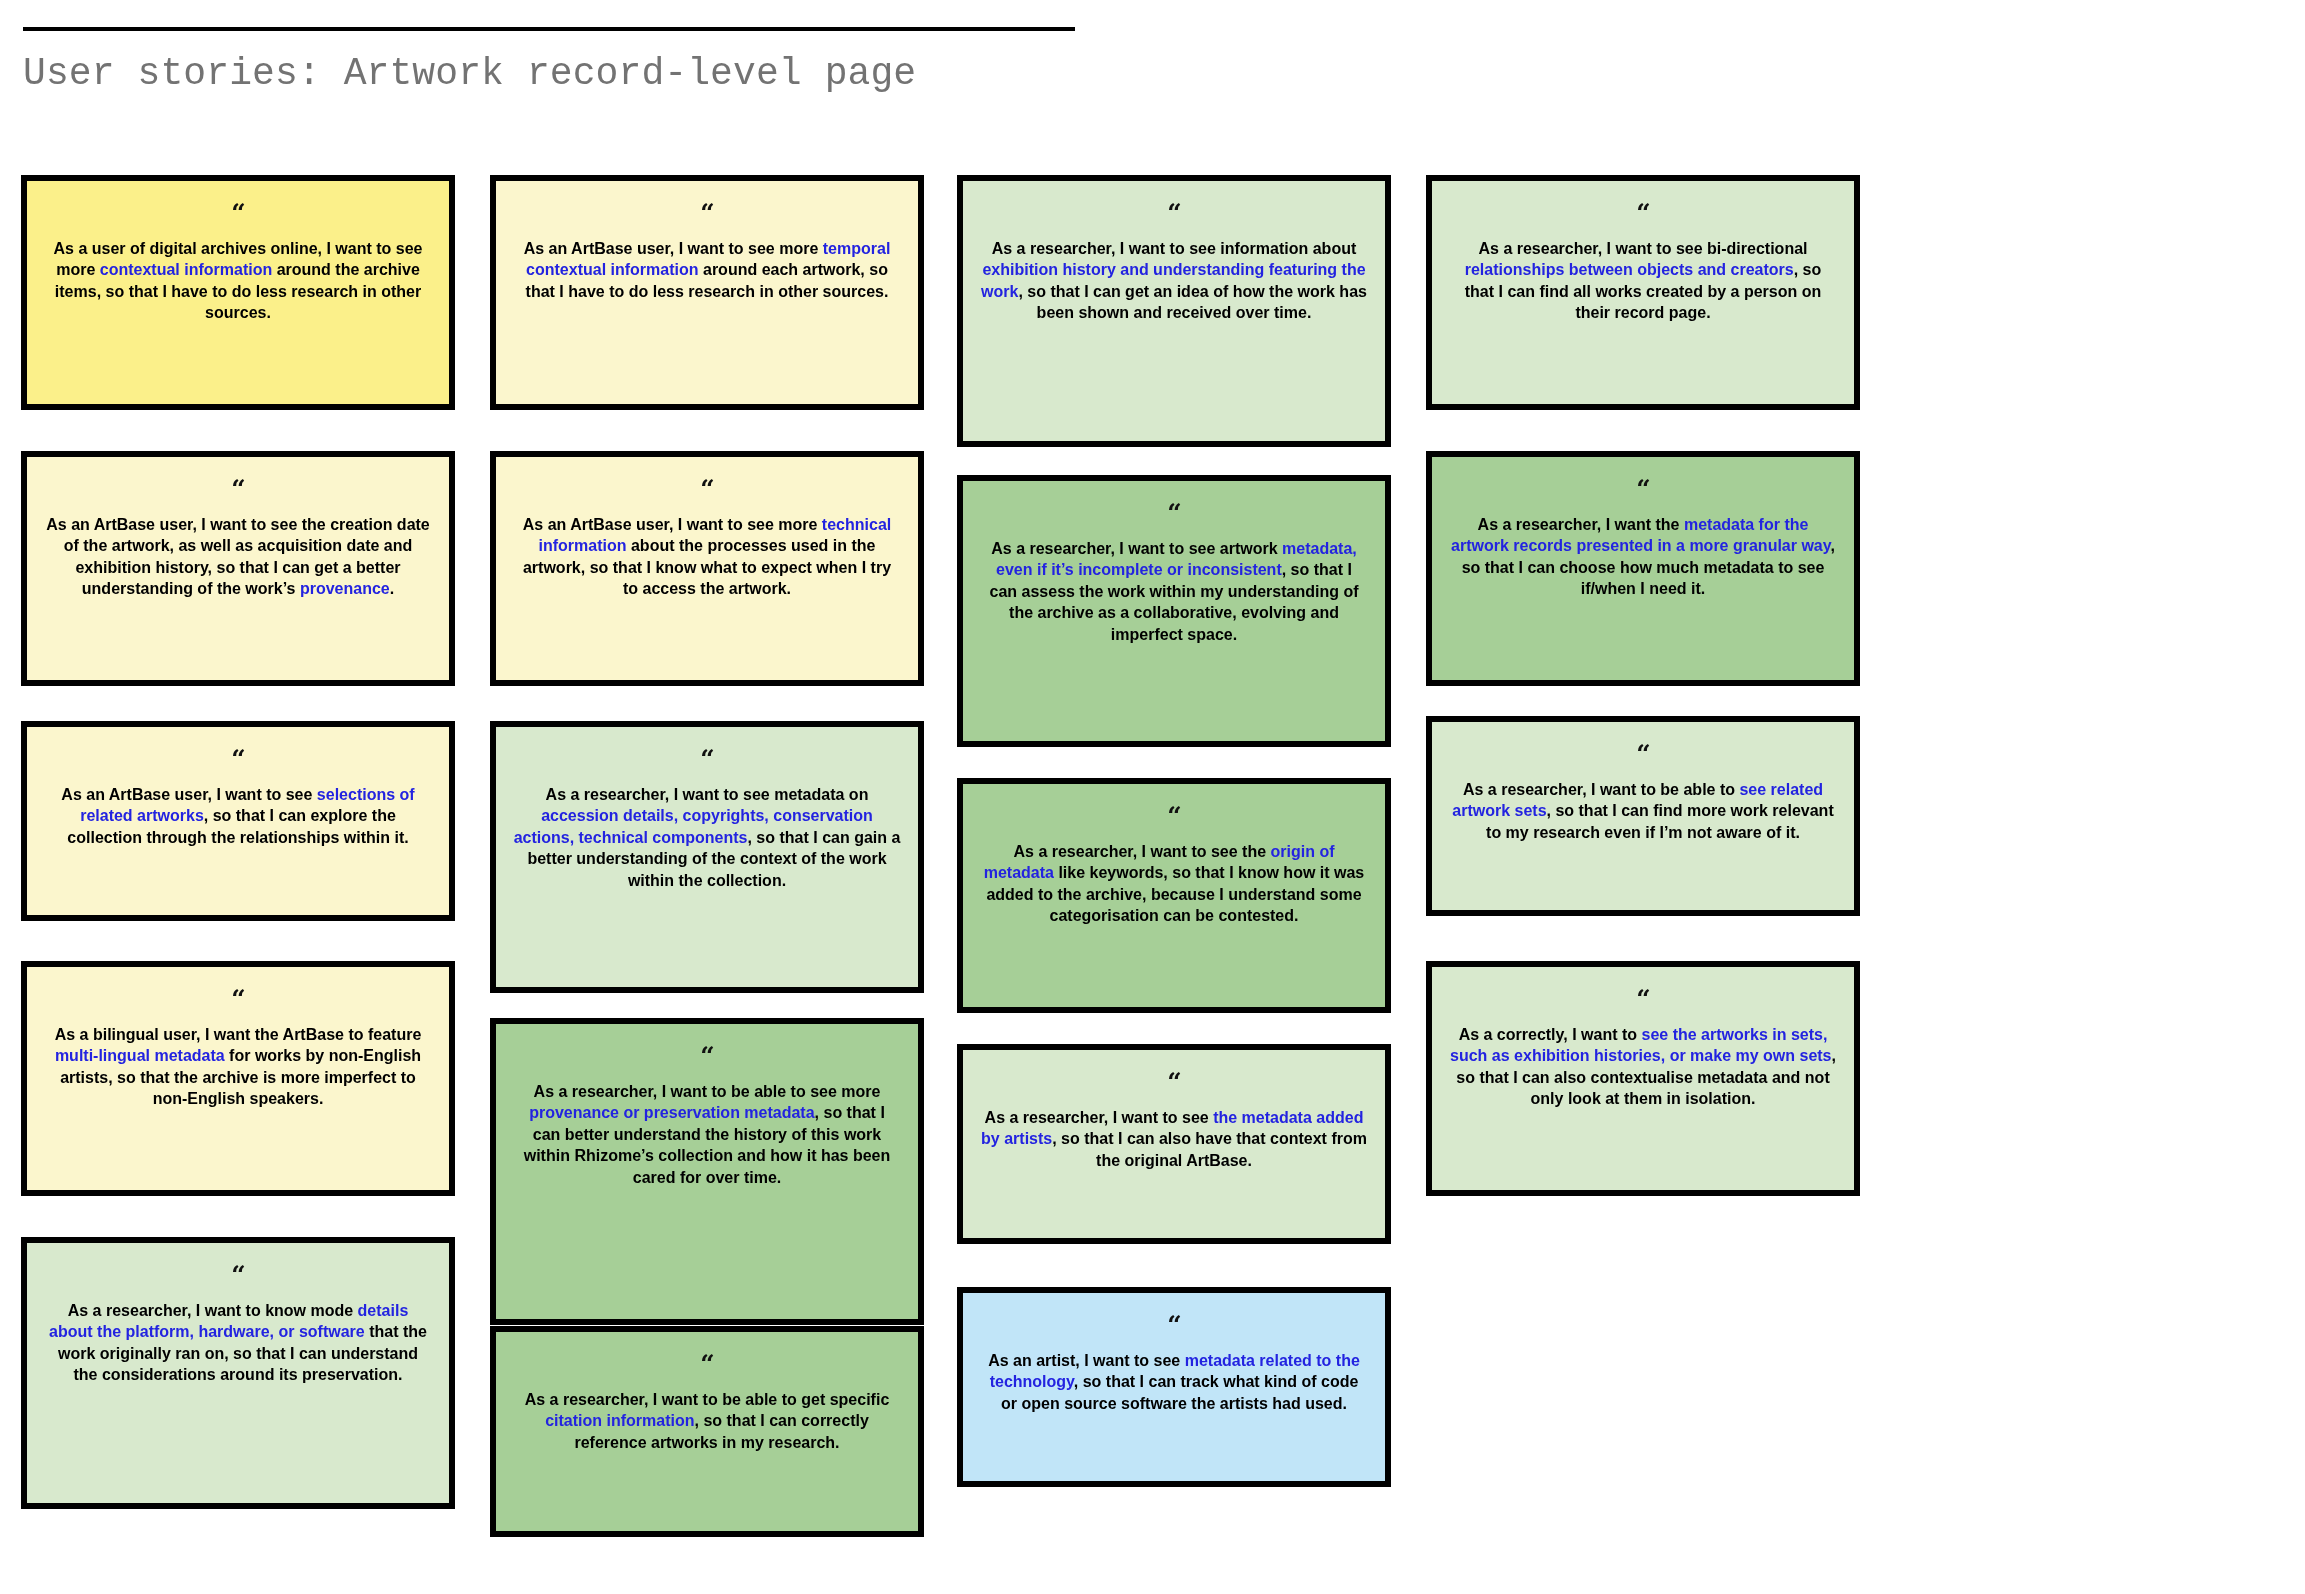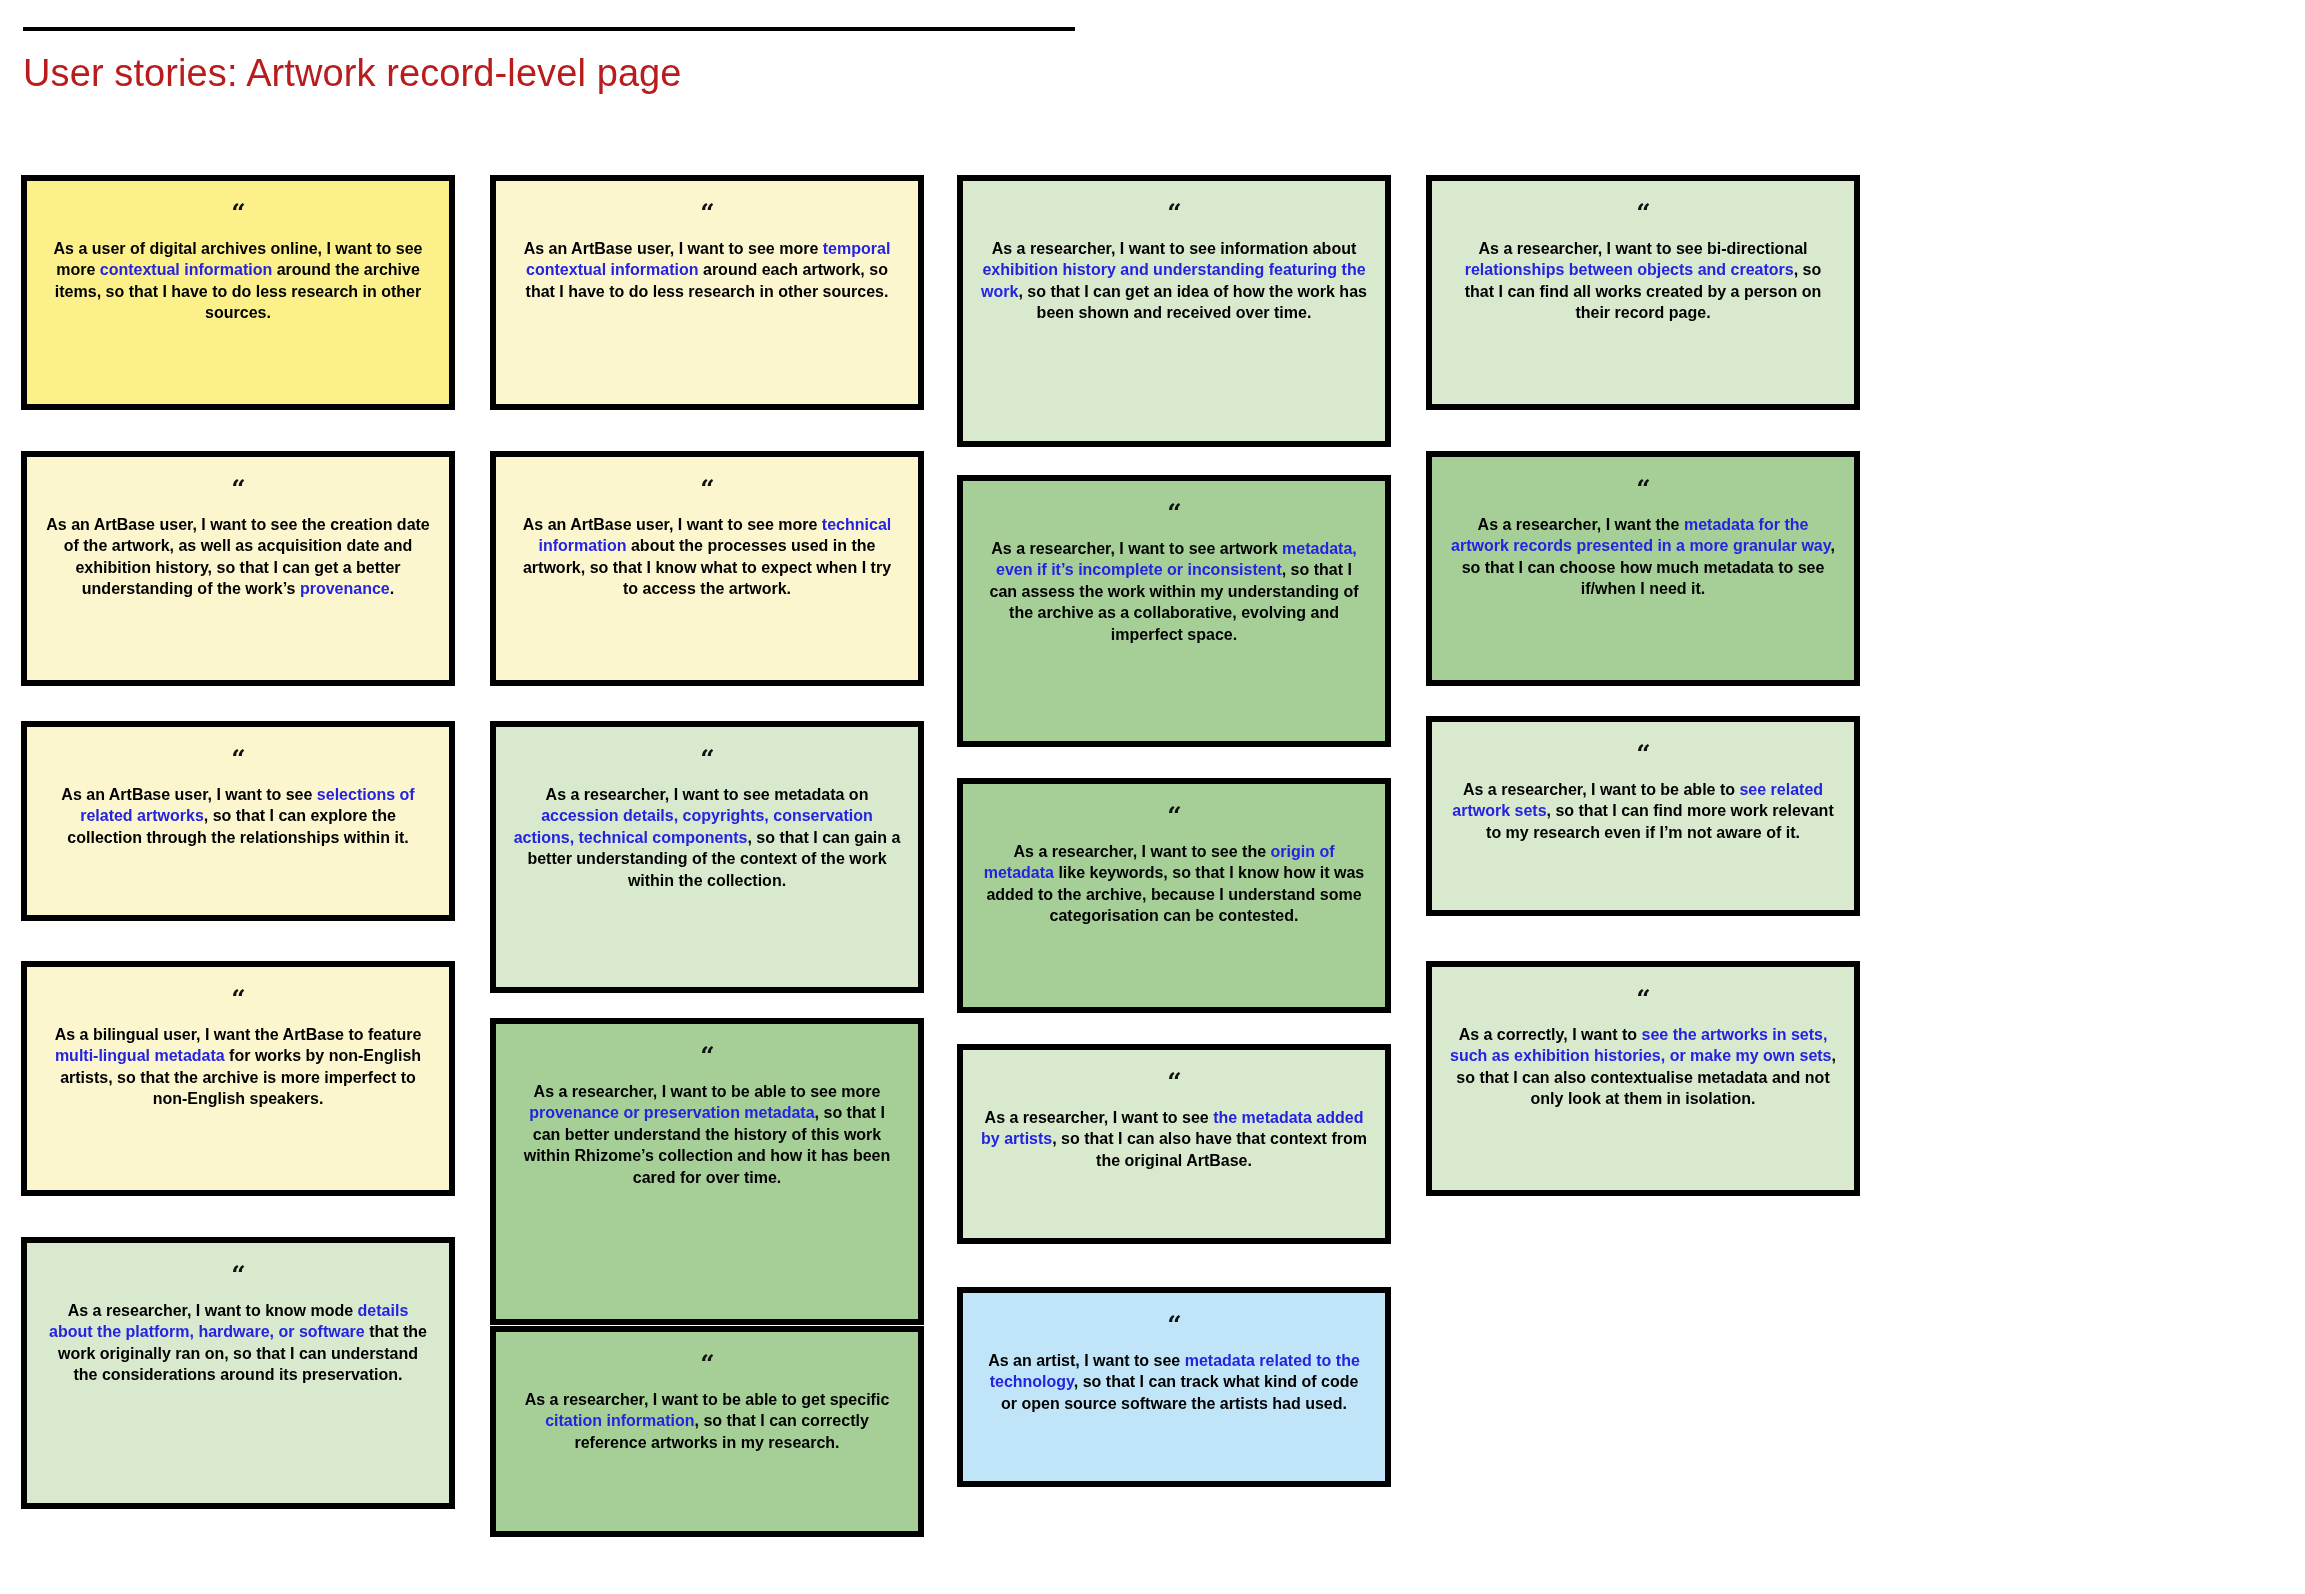--- a/index.html
+++ b/index.html
@@ -23,23 +23,24 @@
     width: 1052px;
     height: 3.8px;
     background: #000000;
   }
   #page-title {
     position: absolute;
     left: 23px;
     top: 52px;
     font-size: 38px;
     font-weight: 400;
-    color: #b91c1c;
+    color: #737373;
     letter-spacing: 0.1px;
     white-space: nowrap;
+    font-family: Liberation Mono, monospace;
   }
 
   
   #board {
     position: absolute;
     left: 0;
     top: 0;
     width: 2306px;
     height: 1595px;
   }

